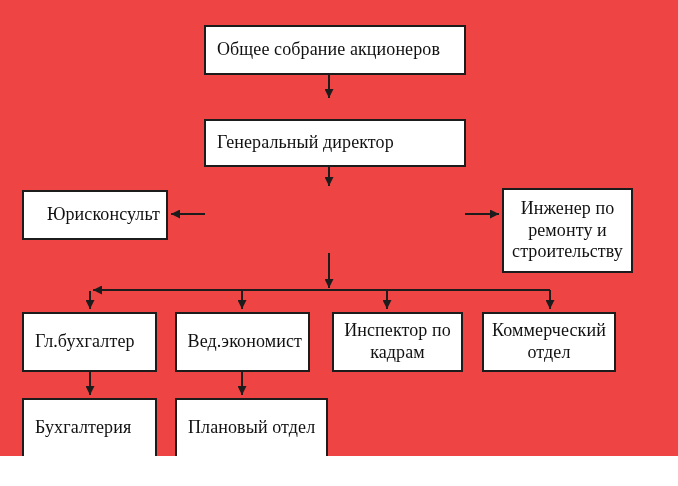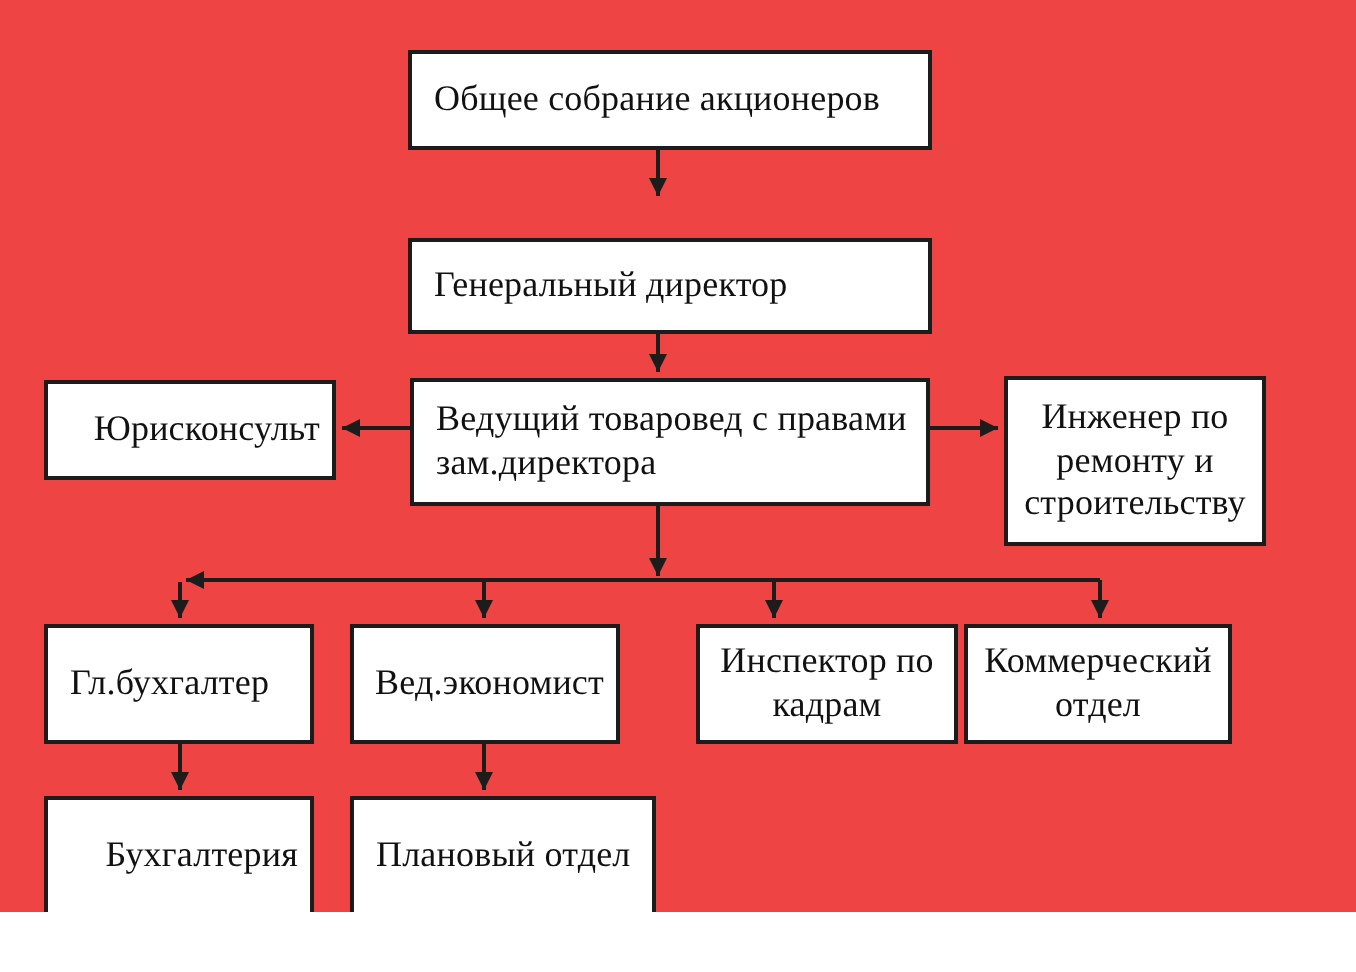--- a/index.html
+++ b/index.html
@@ -42,23 +42,23 @@
     padding: 2px 3px;
   }
   
   #n-shareholders { left: 204px; top: 25px;  width: 262px; height: 50px; }
   #n-director     { left: 204px; top: 100px; width: 262px; height: 48px; margin-top: 19px; }
   #n-merchandiser { left: 205px; top: 189px; width: 260px; height: 64px; }
   #n-legal        { left: 22px;  top: 190px; width: 146px; height: 50px; justify-content: flex-end; }
   #n-engineer     { left: 502px; top: 188px; width: 131px; height: 85px; }
   #n-chief-acct   { left: 22px;  top: 312px; width: 135px; height: 60px; }
   #n-economist    { left: 175px; top: 312px; width: 135px; height: 60px; justify-content: flex-end; }
-  #n-hr           { left: 348px; top: 312px; width: 131px; height: 60px; }
+  #n-hr           { left: 332px; top: 312px; width: 131px; height: 60px; }
   #n-commercial   { left: 482px; top: 312px; width: 134px; height: 60px; }
-  #n-accounting   { left: 22px;  top: 398px; width: 135px; height: 60px; justify-content: flex-end; }
+  #n-accounting   { left: 22px;  top: 398px; width: 135px; height: 60px; }
   #n-planning     { left: 175px; top: 398px; width: 153px; height: 60px; }
   .edge {
     stroke: #1c1c1c;
     stroke-width: 2;
     fill: none;
   }
 </style>
 </head>
 <body>
 
@@ -85,23 +85,20 @@
   </svg>
 
   <div class="node" id="n-shareholders">
     <span>Общее собрание акционеров</span>
   </div>
 
   <div class="node" id="n-director">
     <span>Генеральный директор</span>
   </div>
 
-  <div class="node" id="n-merchandiser">
-    <span>Ведущий товаровед с правами зам.директора</span>
-  </div>
 
   <div class="node" id="n-legal">
     <span>Юрисконсульт</span>
   </div>
 
   <div class="node centered" id="n-engineer">
     <span>Инженер по ремонту и строительству</span>
   </div>
 
   <div class="node" id="n-chief-acct">

